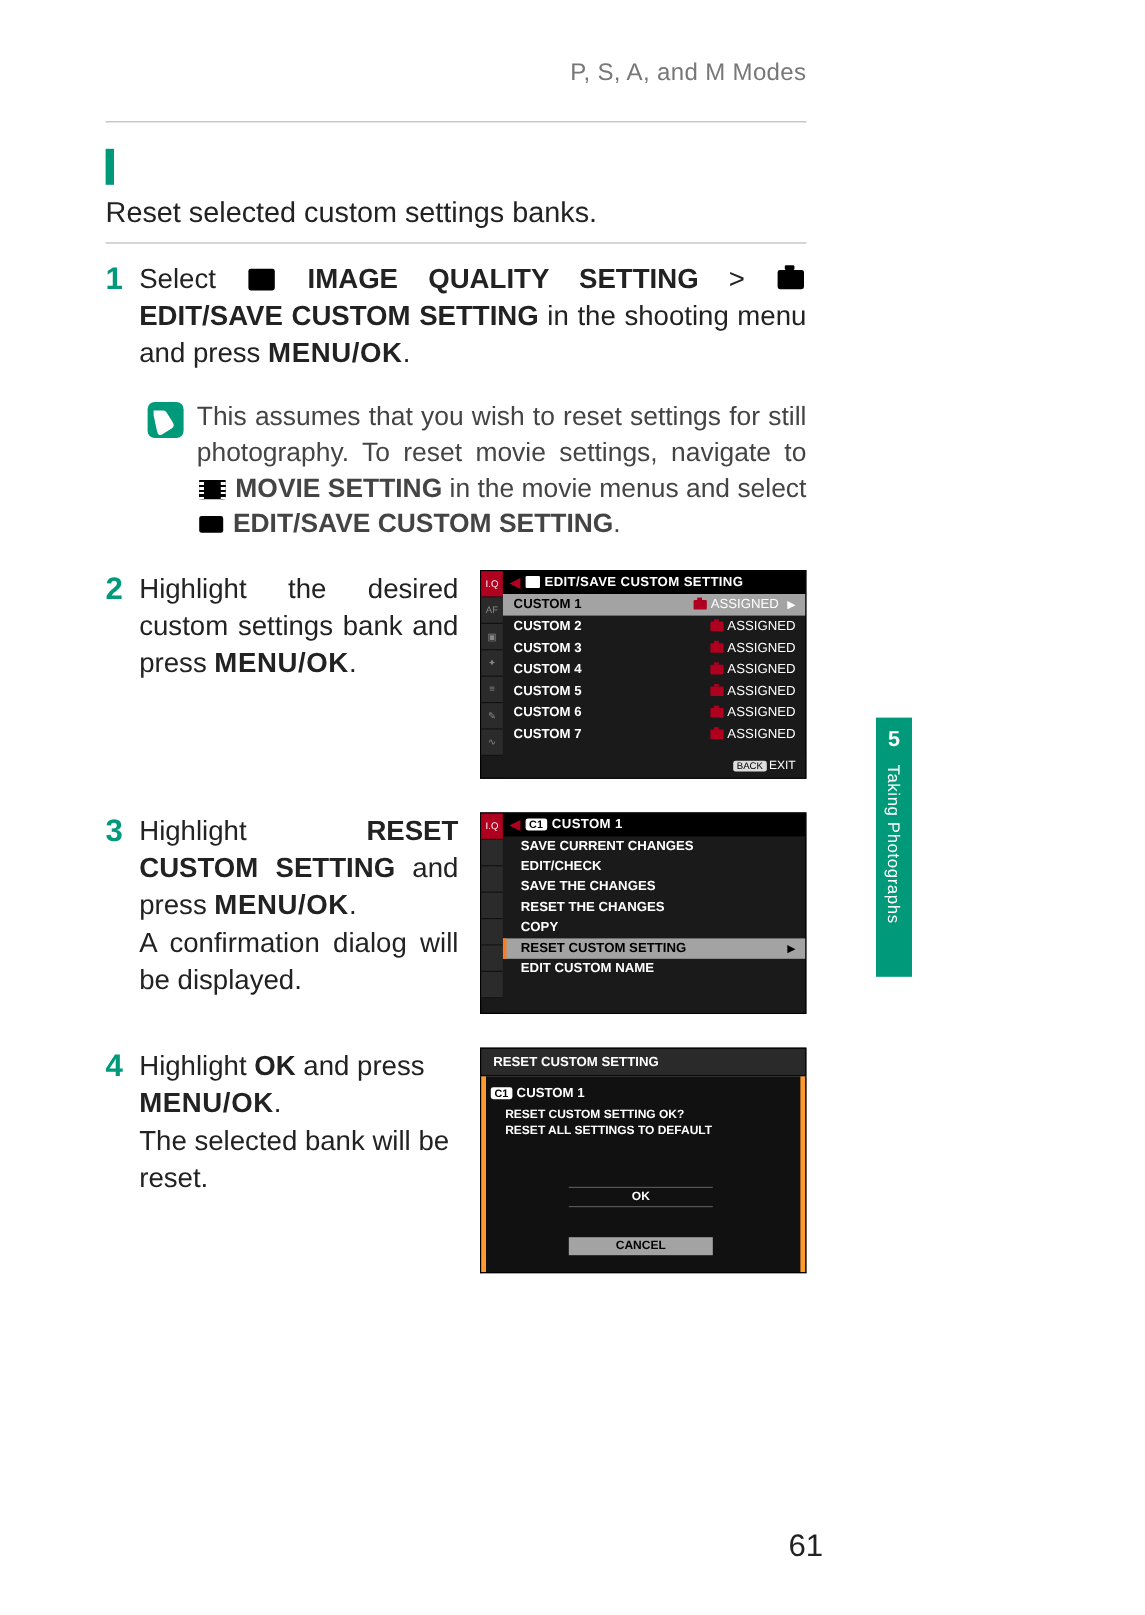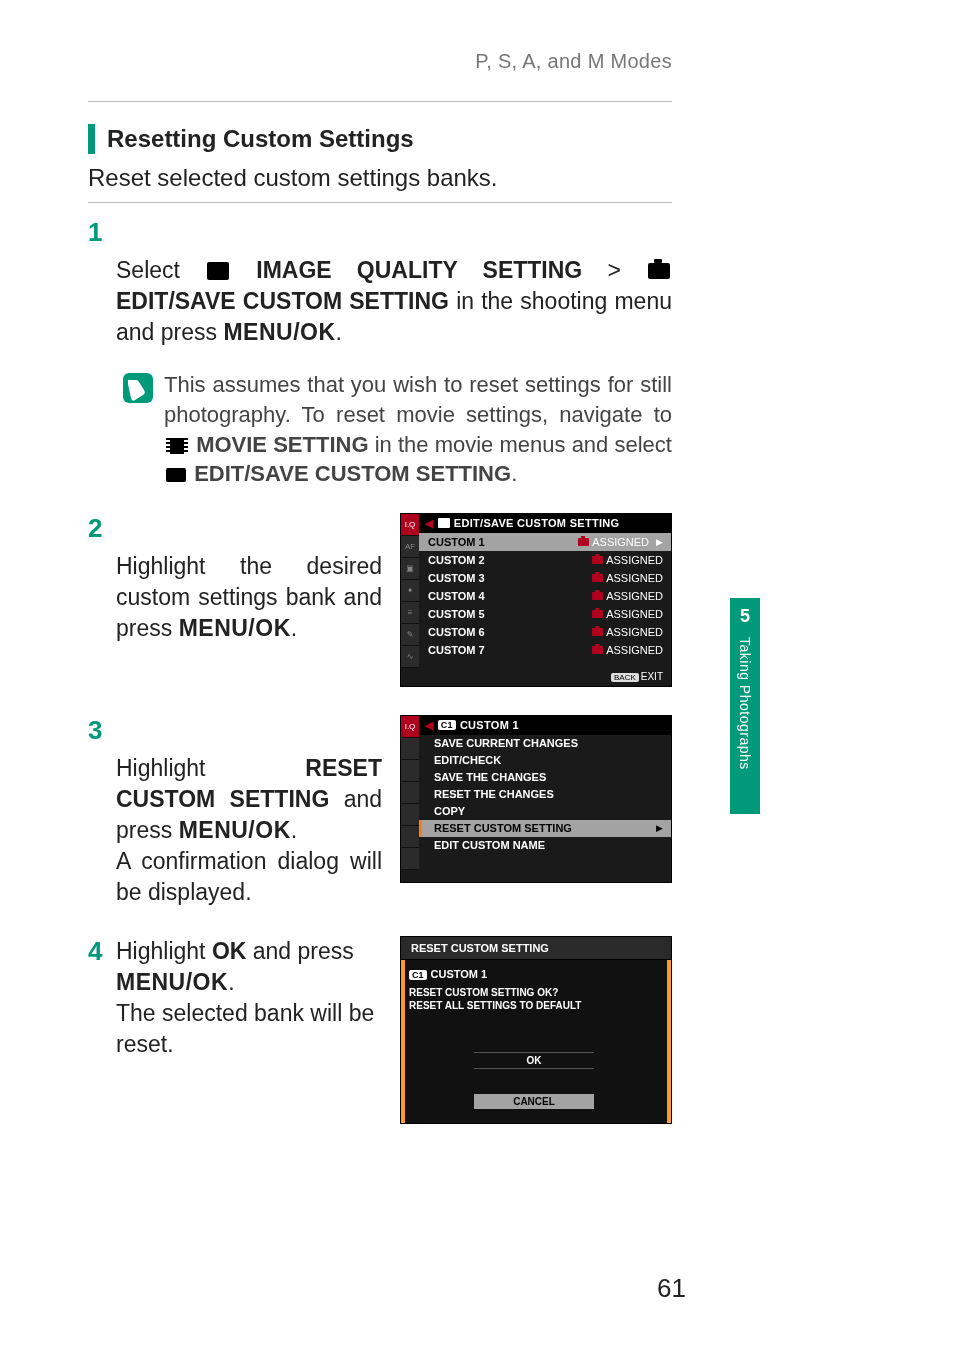--- a/index.html
+++ b/index.html
@@ -60,45 +60,44 @@
   .cam-screen.s2 .cam-row.selected { border-left: 3px solid #ff7a1a; }
 
   
   .dialog-wrap { width: 272px; }
   .dialog-hdr { background: #2a2a2a; color: #fff; font-family: Arial, sans-serif; font-size: 11px; font-weight:700; padding: 5px 10px; border:1px solid #000; }
   .dialog-body { background: #111; padding: 8px 12px 14px 8px; border:1px solid #000; border-top:none; position:relative; }
   .dialog-body::before, .dialog-body::after { content:""; position:absolute; top:0; bottom:0; width:4px; background:#ff9a2e; }
   .dialog-body::before{ left:0; } .dialog-body::after{ right:0; }
   .dialog-body .c-badge { display:inline-block; background:#fff; color:#000; font-size:9px; font-weight:700; padding:0 3px; border-radius:2px; margin-right:4px; }
   .dialog-body .line1 { font-family: Arial, sans-serif; font-size: 11px; font-weight:700; color:#fff; margin-bottom:6px; }
-  .dialog-body .q { font-family: Arial, sans-serif; font-size: 10px; font-weight:700; color:#fff; line-height:1.3; }
+  .dialog-body .q { font-family: Arial, sans-serif; font-size: 10px; font-weight:700; color:#fff; line-height:1.3;margin-left:12px; }
   .dialog-btns { margin-top: 40px; text-align:center; }
   .dialog-btns .btn { display:block; width: 120px; margin: 0 auto; font-family: Arial, sans-serif; font-size: 10px; font-weight:700; padding:2px 0; }
   .dialog-btns .ok { color:#fff; border-top:1px solid #555; border-bottom:1px solid #555; }
   .dialog-btns .cancel { background:#a3a3a3; color:#000;margin-top:25px; }
 
   
   .side-tab { position: absolute; right: 0; top: 598px; width: 30px; height: 216px; background: #009a7b; color: #fff; display: flex; flex-direction: column; align-items: center; padding-top: 8px; }
   .side-tab .chap { font-weight: 700; font-size: 18px; margin-bottom: 10px; }
   .side-tab .vtext { writing-mode: vertical-rl; font-size: 14px; letter-spacing: .5px; }
 
   .page-num { position: absolute; right: 74px; bottom: 42px; font-size: 26px; }
-  .justify { text-align: justify; margin-top: 38px; }
+  .justify { text-align: justify; }
 </style>
 </head>
 <body>
 
 <div class="page">
 
   <div class="running-head">P, S, A, and M Modes</div>
   <hr class="hr-top">
 
   <div class="section-title-row">
     <div class="section-bar"></div>
-    <div class="section-title">Resetting Custom Settings</div>
   </div>
 
   <div class="intro">Reset selected custom settings banks.</div>
   <hr class="hr-mid">
 
   <div class="step">
     <div class="step-num">1</div>
     <div class="step-body justify">
       <span>Select </span>
       <span class="icon-box icon-iq"></span>

